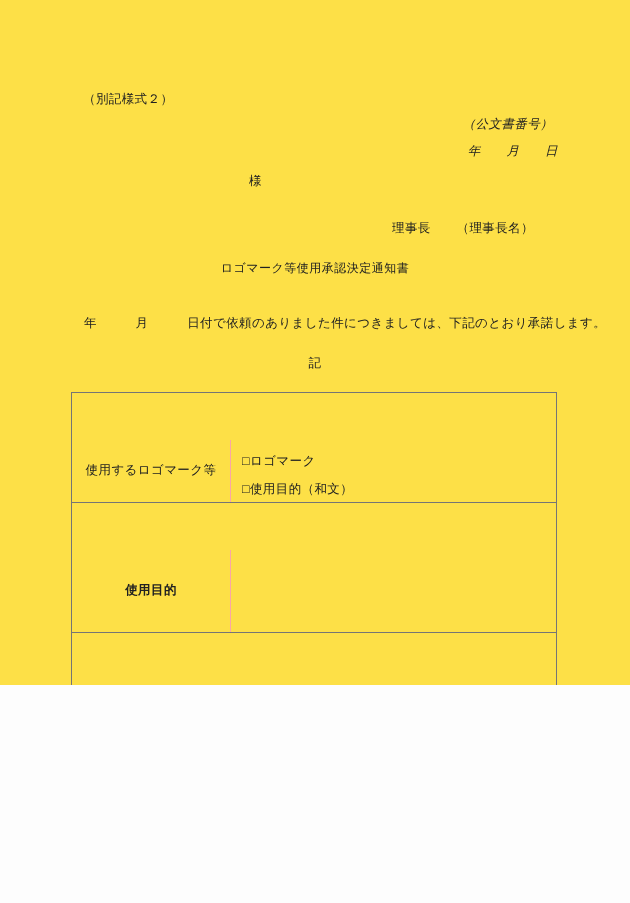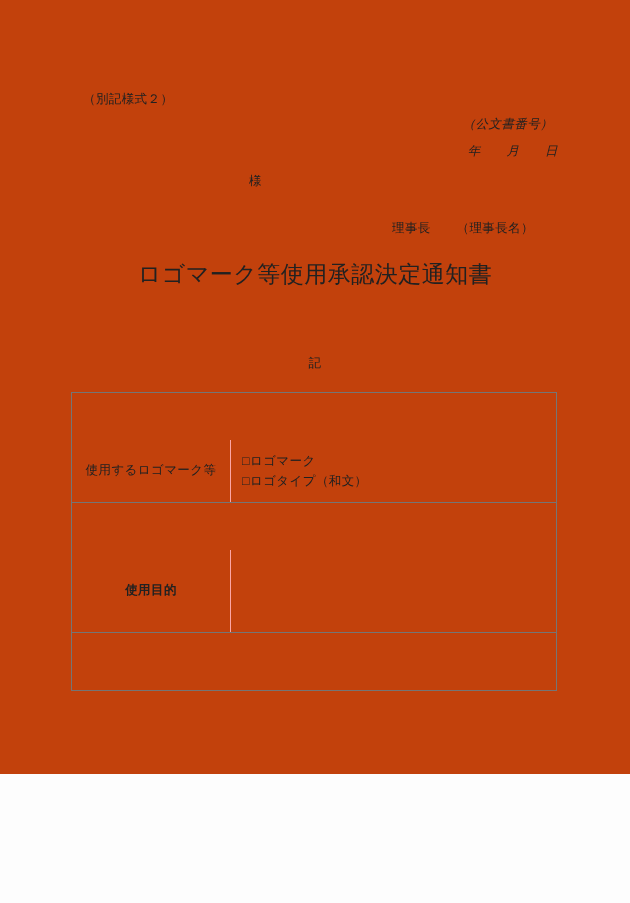--- a/index.html
+++ b/index.html
@@ -3,22 +3,22 @@
 <meta charset="utf-8">
 <style>
   html, body {
     margin: 0;
     padding: 0;
     background: #fdfdfd;
   }
   .page {
     position: relative;
     width: 630px;
-    height: 774px;
-    background: #c2410c;
+    height: 685px;
+    background: #fde047;
     overflow: hidden;
     font-family: "Liberation Serif", "DejaVu Serif", serif;
     font-size: 12.5px;
     letter-spacing: 0.4px;
     color: #212121;
     line-height: 1.25;
   }
   .abs { position: absolute; white-space: pre; }
   .right { text-align: right; font-style: italic; }
 
@@ -26,21 +26,21 @@
   .doc-number  { right: 77px; top: 117px; }
   .date-top    { right: 72px; top: 144px; }
   .addressee   { left: 249px; top: 174px; }
   .sender-org  { left: 380px; top: 198px; }
   .sender-title{ left: 392px; top: 221px; font-family: Liberation Serif, serif; }
 
   .doc-title {
     left: 0; top: 261px; width: 630px;
     margin: 0;
     text-align: center;
-    font-size: 23px;
+    font-size: 12px;
     font-weight: 500;
     letter-spacing: 0.5px;
   }
   .body-text   { left: 84px; top: 316px; }
   .record-mark { left: 0; top: 356px; width: 630px; text-align: center; }
 
   .doc-table {
     left: 71px; top: 392px;
     width: 486px; height: 299px;
     border: 1px solid #757575;
@@ -57,21 +57,21 @@
     align-items: center;
     justify-content: center;
   }
   .t-options {
     flex: 1;
     padding-left: 11px;
     display: flex;
     flex-direction: column;
     justify-content: center;
   }
-  .t-options .opt { line-height: 20px; white-space: pre; }
+  .t-options .opt { line-height: 20px; white-space: pre; margin-top: 8px; }
   .t-value { flex: 1; }
   .t-row3 {
     height: 151px;
     box-sizing: border-box;
     padding: 4px 12px 0 12px;
   }
   .cond-heading { line-height: 21px; white-space: pre; }
   .cond-line1   { line-height: 21px; margin-left: 9px;  white-space: pre; }
   .cond-line2   { line-height: 21px; margin-left: 29px; white-space: pre; }
 </style>
@@ -86,30 +86,31 @@
 
   <div class="abs right date-top">年　　月　　日</div>
 
   <div class="abs addressee">様</div>
 
 
   <div class="abs sender-title">理事長　　（理事長名）</div>
 
   <h1 class="abs doc-title">ロゴマーク等使用承認決定通知書</h1>
 
+  <div class="abs body-text">年　　　月　　　日付で依頼のありました件につきましては、下記のとおり承諾します。</div>
 
   <div class="abs record-mark">記</div>
 
   <div class="abs doc-table">
 
     <div class="t-row t-row1">
       <div class="t-label">使用するロゴマーク等</div>
       <div class="t-options">
         <div class="opt">□ロゴマーク</div>
-        <div class="opt">□ロゴタイプ（和文）</div>
+        <div class="opt">□使用目的（和文）</div>
       </div>
     </div>
 
     <div class="t-row t-row2">
       <div class="t-label">使用目的</div>
       <div class="t-value"></div>
     </div>
 
 
   </div>

